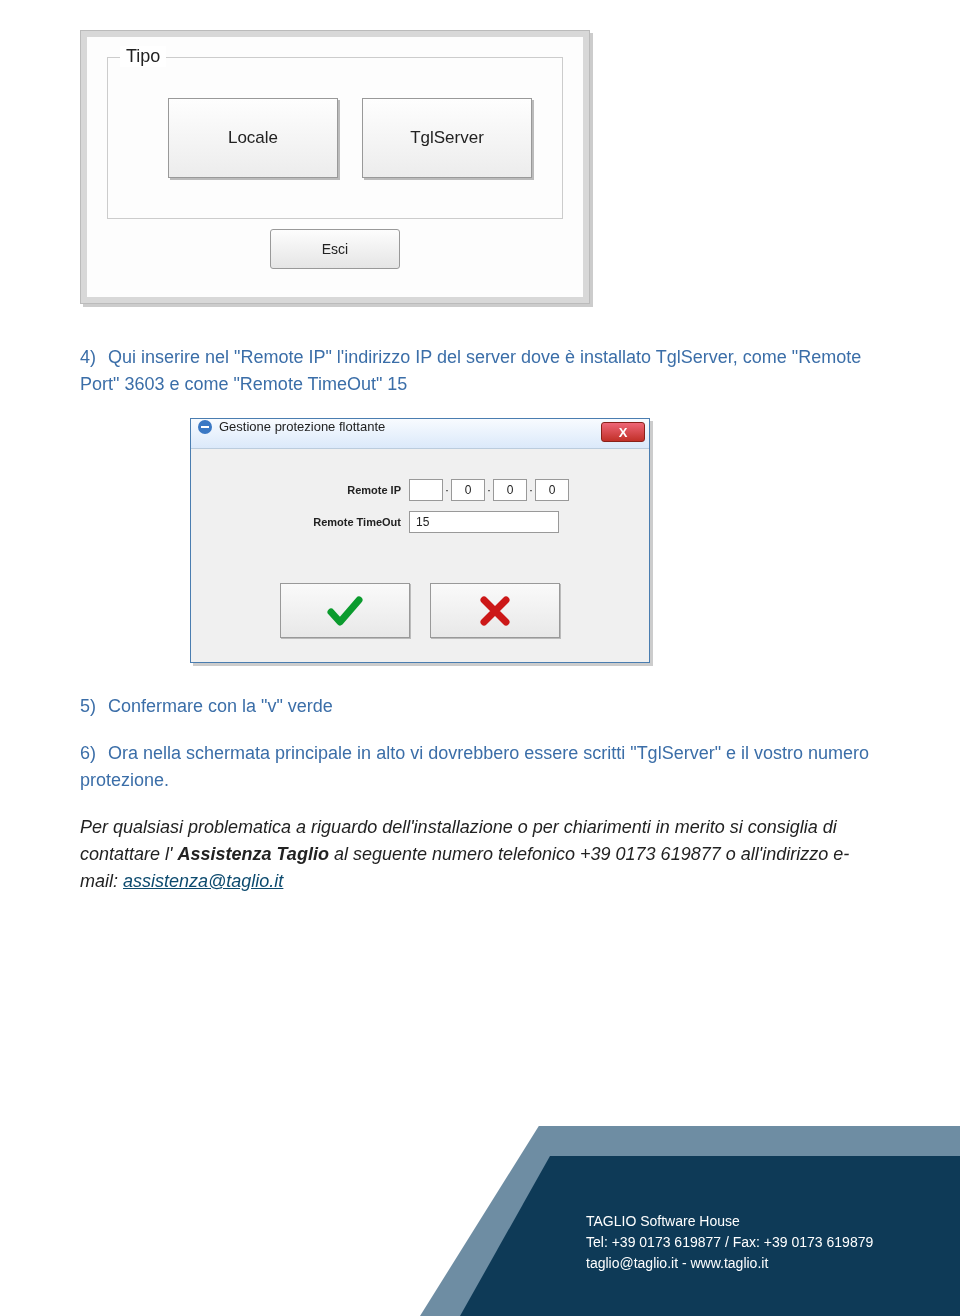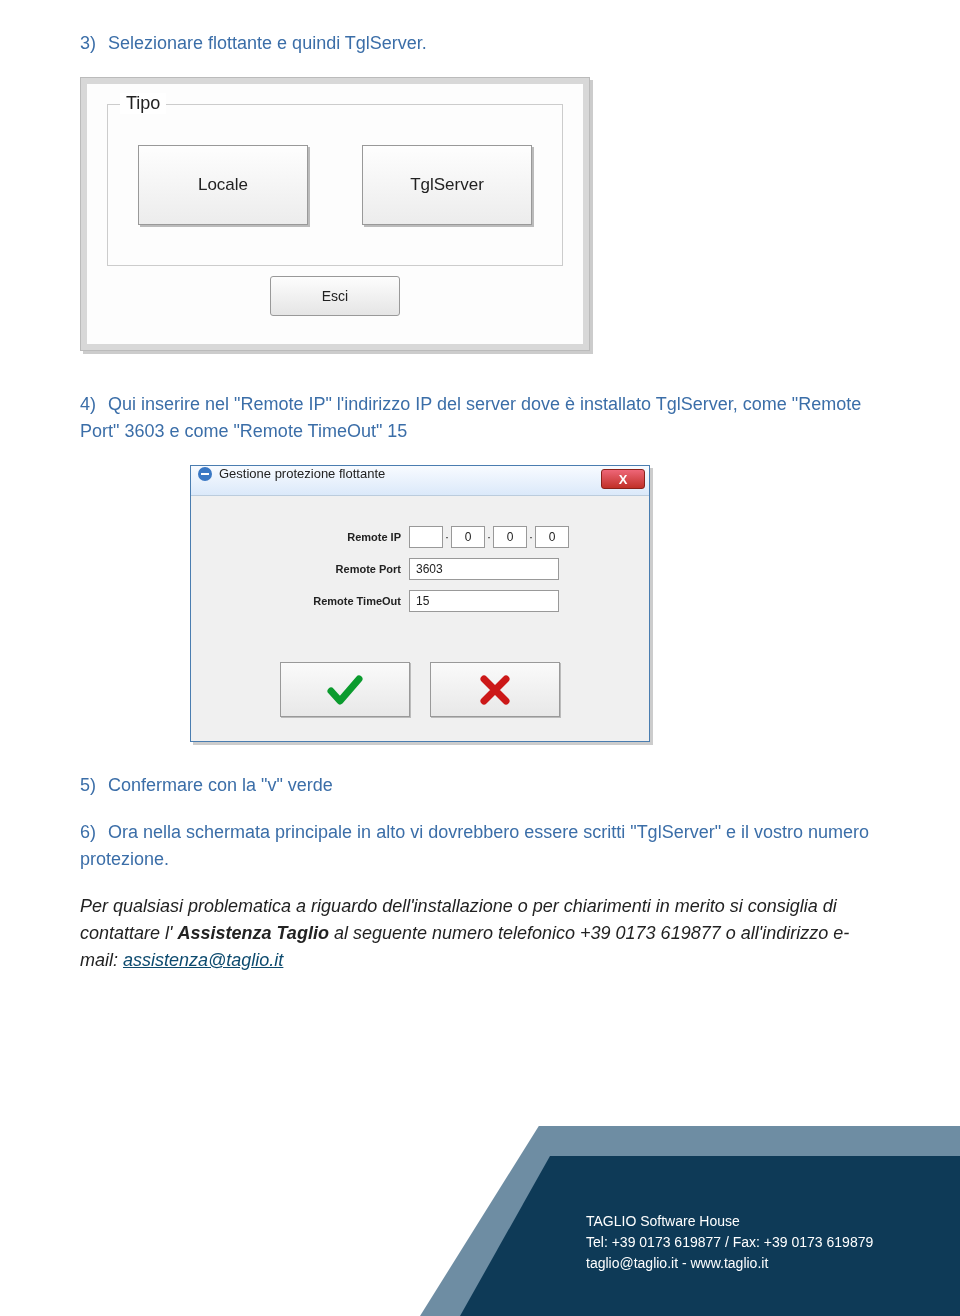--- a/index.html
+++ b/index.html
@@ -43,22 +43,22 @@
       position: absolute;
       top: -12px;
       left: 12px;
       background: #fff;
       padding: 0 6px;
       font-size: 18px;
       color: #222;
     }
     .btn-row {
       display: flex;
-      gap: 40px;
-      justify-content: space-between;
+      gap: 24px;
+      justify-content: flex-end;
       margin-top: 10px;
     }
     .win-btn {
       width: 170px;
       height: 80px;
       background: linear-gradient(#fefefe, #ececec);
       border: 1px solid #999;
       box-shadow: 2px 2px 0 #bbb;
       font-size: 17px;
       color: #222;
@@ -228,21 +228,20 @@
       left: 166px;
       color: #fff;
       font-size: 14px;
       line-height: 1.5;
     }
   </style>
 </head>
 <body>
 
 <div class="content">
-  <p class="step"><span class="step-num">3)</span><span>Selezionare flottante e quindi TglServer.</span></p>
 
   <div class="dialog-tipo">
     <div class="dialog-tipo-inner">
       <div class="fieldset-tipo">
         <div class="legend">Tipo</div>
         <div class="btn-row">
           <div class="win-btn">Locale</div>
           <div class="win-btn">TglServer</div>
         </div>
       </div>
@@ -272,24 +271,20 @@
         <div class="form-label">Remote IP</div>
         <div class="ip-field">
           <input class="ip-seg" value="" style="">
           <span class="ip-dot">·</span>
           <input class="ip-seg" value="0" style="">
           <span class="ip-dot">·</span>
           <input class="ip-seg" value="0" style="">
           <span class="ip-dot">·</span>
           <input class="ip-seg" value="0" style="">
         </div>
-      </div>
-      <div class="form-row">
-        <div class="form-label">Remote Port</div>
-        <div class="form-value">3603</div>
       </div>
       <div class="form-row">
         <div class="form-label">Remote TimeOut</div>
         <div class="form-value">15</div>
       </div>
       <div class="confirm-row">
         <div class="confirm-btn">
           <span class="check-icon">
             <svg width="40" height="38" viewBox="0 0 40 38">
                 <path d="M6 20 L15 30 L34 8" stroke="#0b9b2e" stroke-width="7" fill="none" stroke-linecap="round" stroke-linejoin="round"></path>

